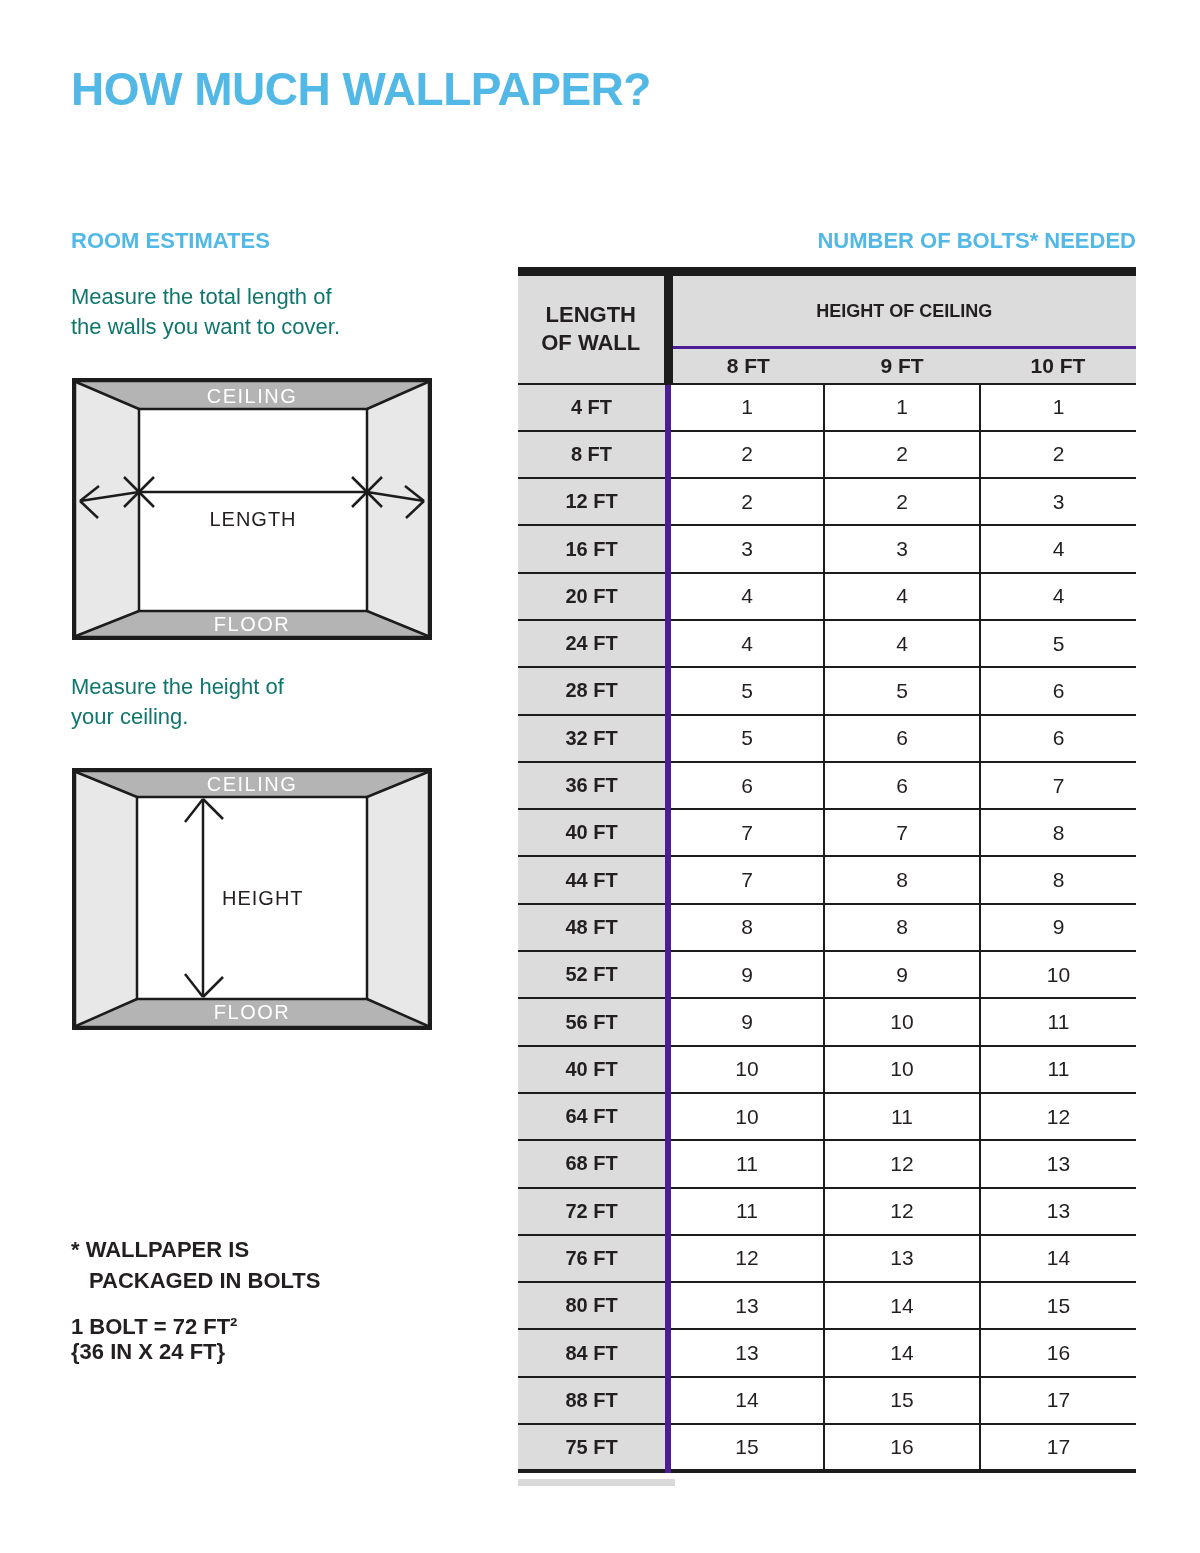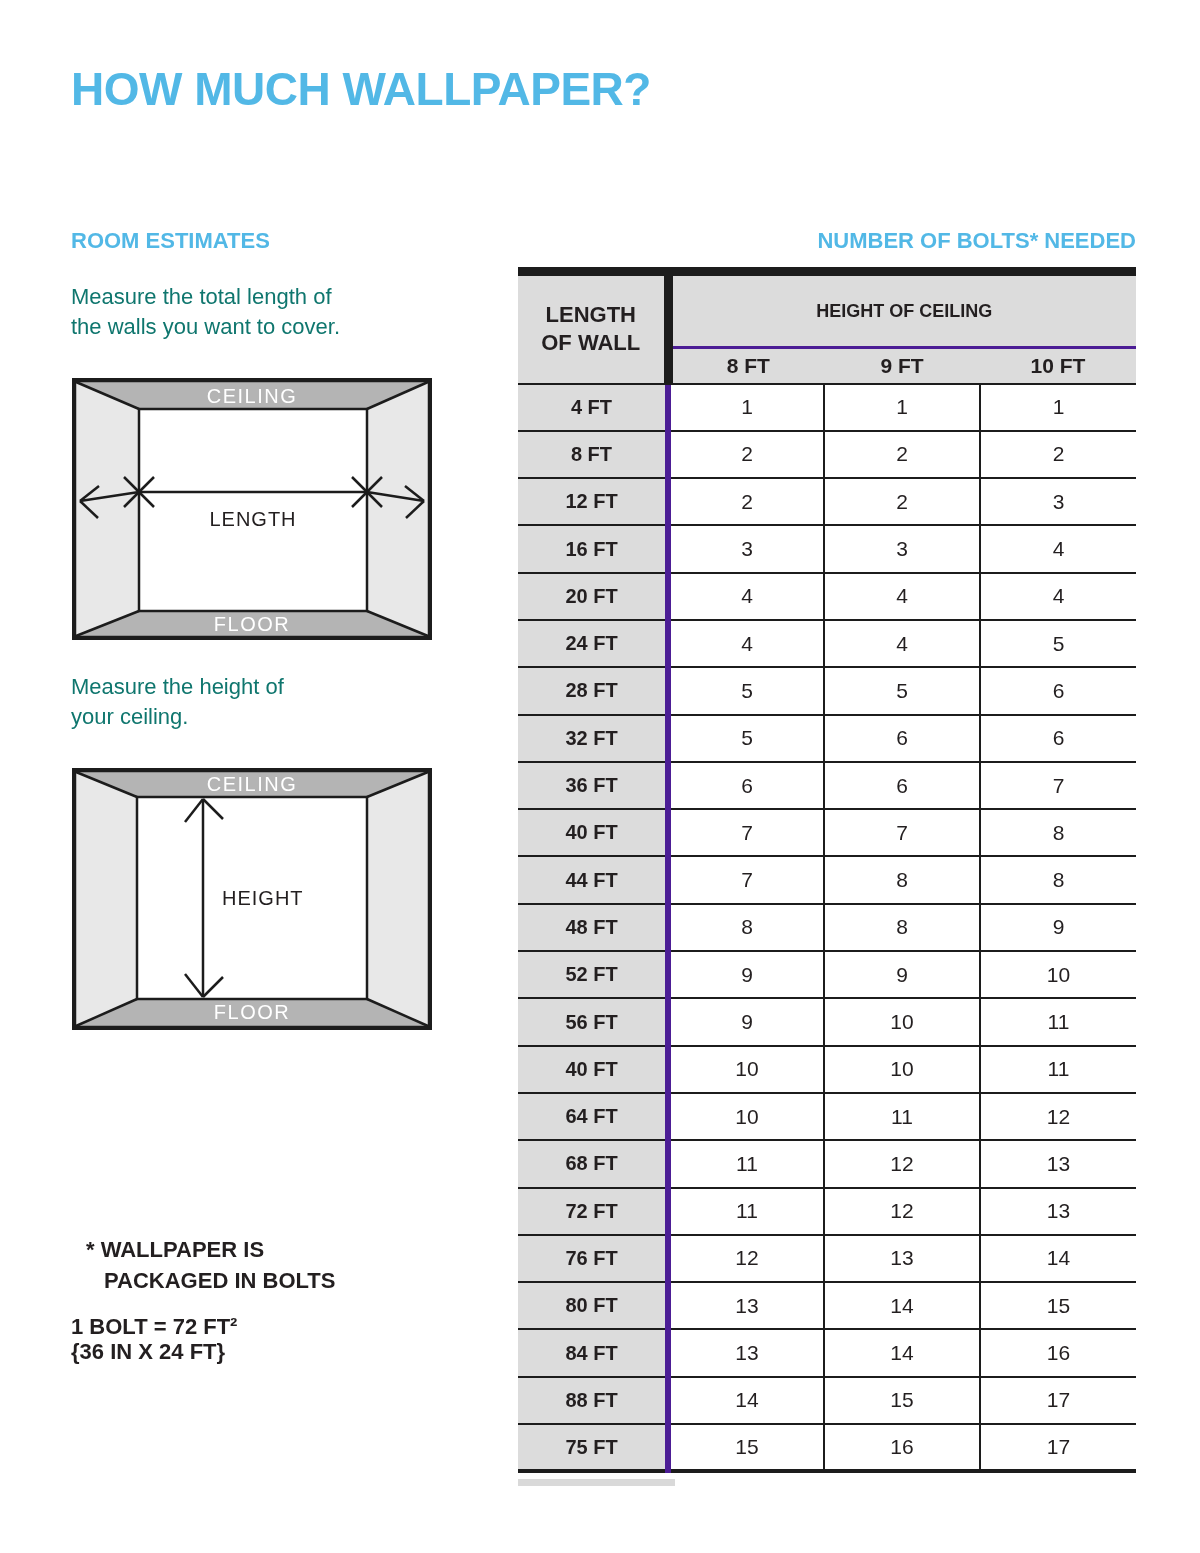--- a/index.html
+++ b/index.html
@@ -39,21 +39,21 @@
     color: #0f766e;
   }
   .para-1 { top: 282px; }
   .para-2 { top: 672px; }
   .para-3 { top: 1062px; }
   .diagram { position: absolute; left: 72px; width: 360px; height: 262px; }
   .diagram-1 { top: 378px; }
   .diagram-2 { top: 768px; }
   .footnote {
     position: absolute;
-    left: 86px;
+    left: 71px;
     top: 1234px;
     font-size: 22px;
     font-weight: bold;
     line-height: 31px;
     white-space: pre-line;
     padding-left: 18px;
     text-indent: -18px;
   }
   .bolt-spec {
     position: absolute;

